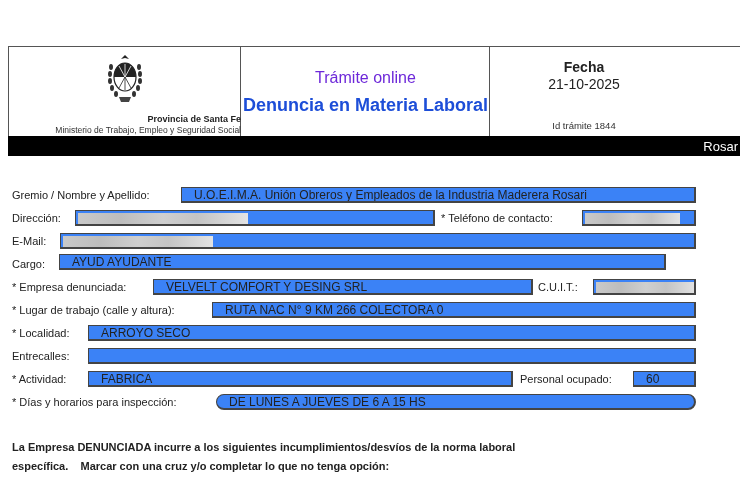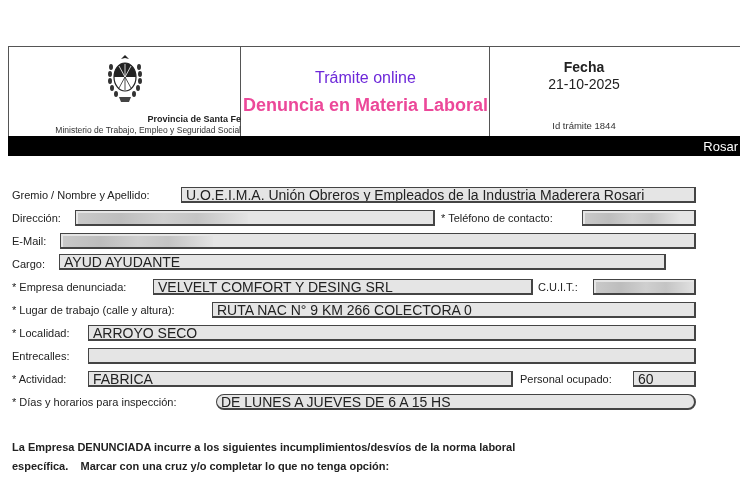--- a/index.html
+++ b/index.html
@@ -7,29 +7,29 @@
   
   .hdr { position:absolute; left:8px; top:46px; width:760px; height:90px; border-top:1px solid #555; border-left:1px solid #555; }
   .hdr-cell { position:absolute; top:0; height:90px; border-right:1px solid #555; box-sizing:border-box; }
   .logo-cell { left:0; width:232px; text-align:right; }
   .title-cell { left:232px; width:249px; text-align:center; }
   .date-cell { left:481px; width:280px; border-right:none; }
   .crest { position:absolute; left:96px; top:6px; width:40px; height:52px; }
   .prov { position:absolute; left:0; width:232px; top:67px; font-size:9px; font-weight:bold; color:#222; }
   .ministry { position:absolute; left:0; width:232px; top:78px; font-size:8.5px; color:#333; white-space:nowrap; }
   .t1 { position:absolute; left:0; width:249px; top:22px; font-size:16px; color:#6d28d9; }
-  .t2 { position:absolute; left:0; width:249px; top:48px; font-size:18px; font-weight:bold; color:#ec4899; }
+  .t2 { position:absolute; left:0; width:249px; top:48px; font-size:18px; font-weight:bold; color:#1d4ed8; }
   .fecha-l { position:absolute; left:0; width:188px; top:12px; text-align:center; font-size:14px; font-weight:bold; color:#222; }
   .fecha-v { position:absolute; left:0; width:188px; top:29px; text-align:center; font-size:14px; font-weight:normal; color:#222; }
   .idtr { position:absolute; left:0; width:188px; top:73px; text-align:center; font-size:9.5px; color:#333; }
   .bar { position:absolute; left:8px; top:136px; width:740px; height:20px; background:#000; }
   .bar-text { position:absolute; right:10px; top:3px; color:#fff; font-size:13px; }
   
   .lbl { position:absolute; font-size:11px; color:#222; white-space:nowrap; line-height:14px; }
-  .box { position:absolute; height:16px; border:1px solid #444; border-right:2px solid #444; border-bottom:2px solid #444; box-sizing:border-box; font-size:14px; color:#222; padding-left:4px; line-height:14px; white-space:nowrap; overflow:hidden; background:#e5e5e5; }
+  .box { position:absolute; height:16px; border:1px solid #444; border-right:2px solid #444; border-bottom:2px solid #444; box-sizing:border-box; font-size:12px; color:#222; padding-left:12px; line-height:14px; white-space:nowrap; overflow:hidden; background:#3b82f6; }
   .blur { position:absolute; top:2px; height:11px; background:linear-gradient(90deg,#c9c9c9 0%,#bdbdbd 25%,#cfcfcf 50%,#c4c4c4 70%,#e3e3e3 100%); }
   .para { position:absolute; left:12px; width:680px; font-size:11px; font-weight:bold; color:#222; line-height:19px; text-align:justify; }
 </style>
 </head>
 <body>
 
 <div class="hdr">
   <div class="hdr-cell logo-cell">
     <svg class="crest" viewBox="0 0 40 52">
       <path d="M20 2 L24 6 L20 5 L16 6 Z" fill="#222"></path>

